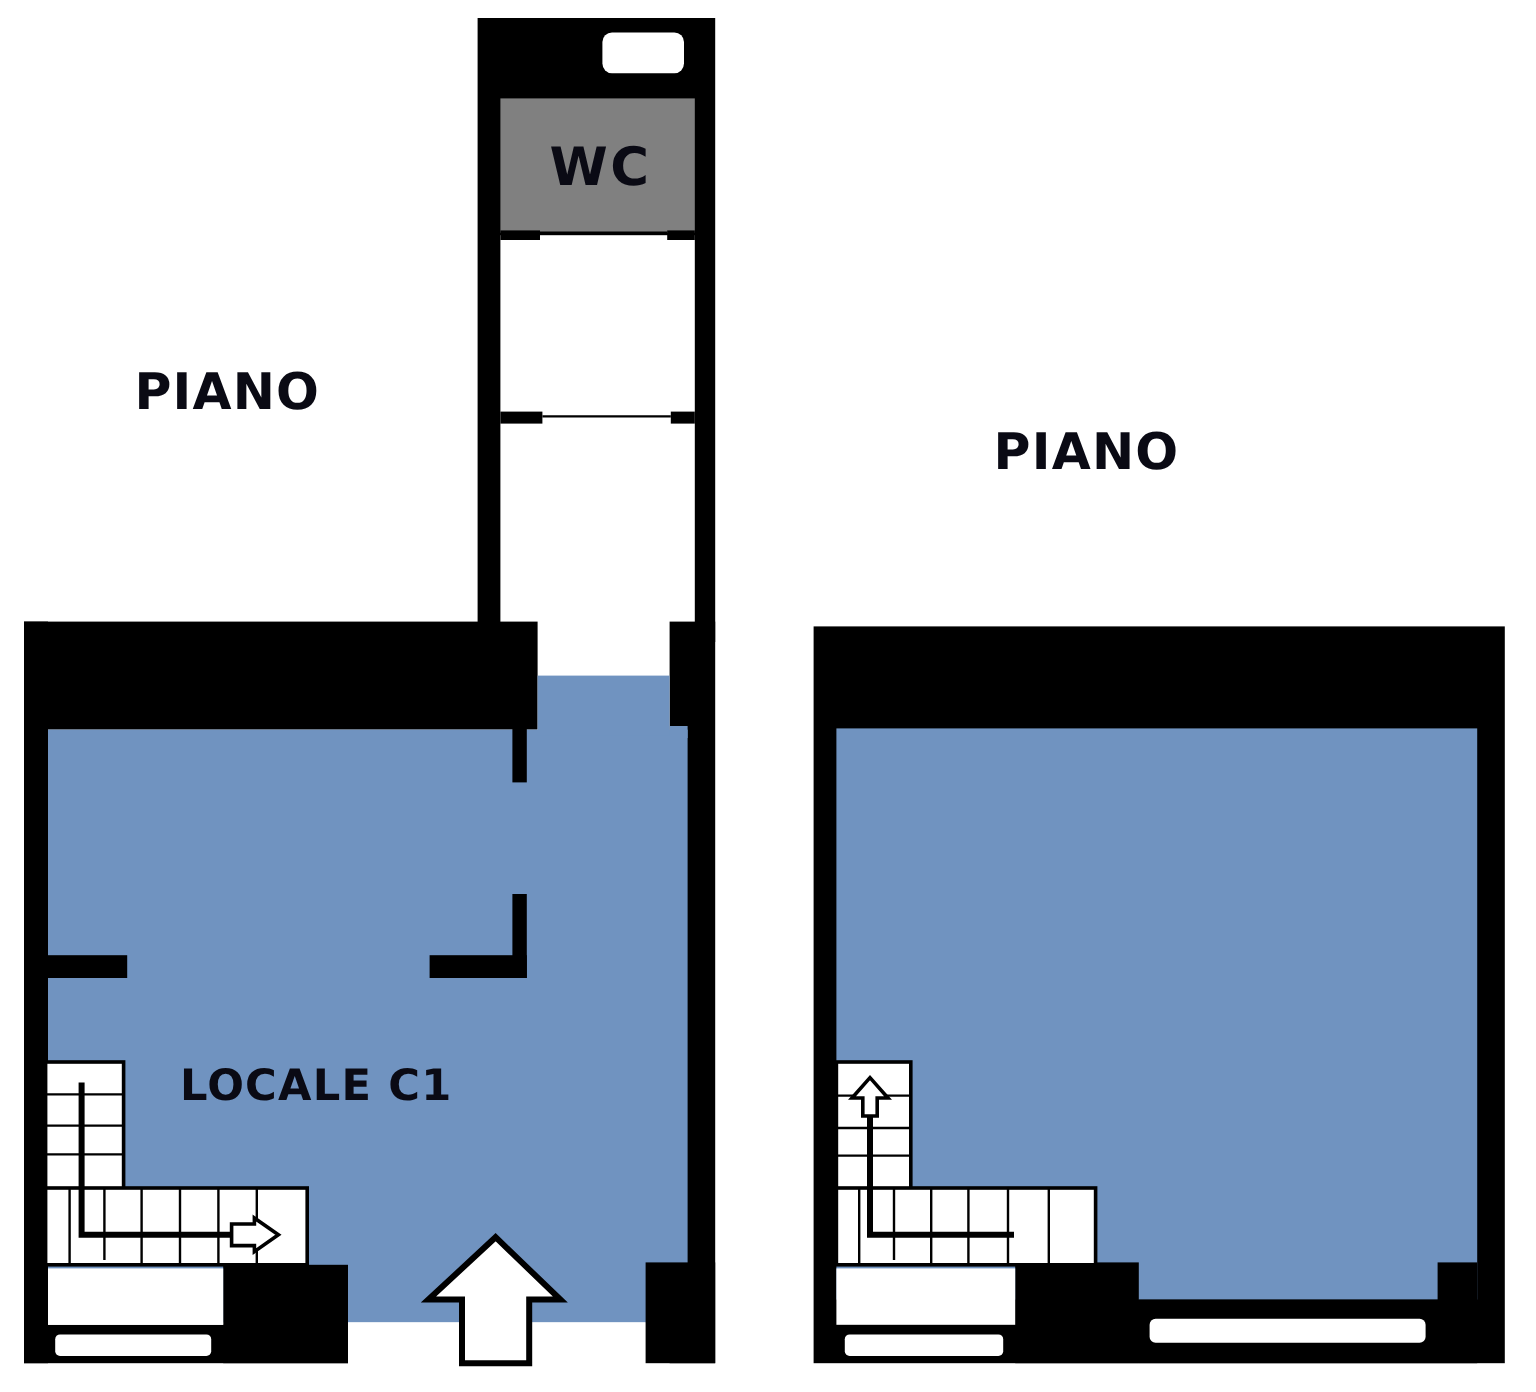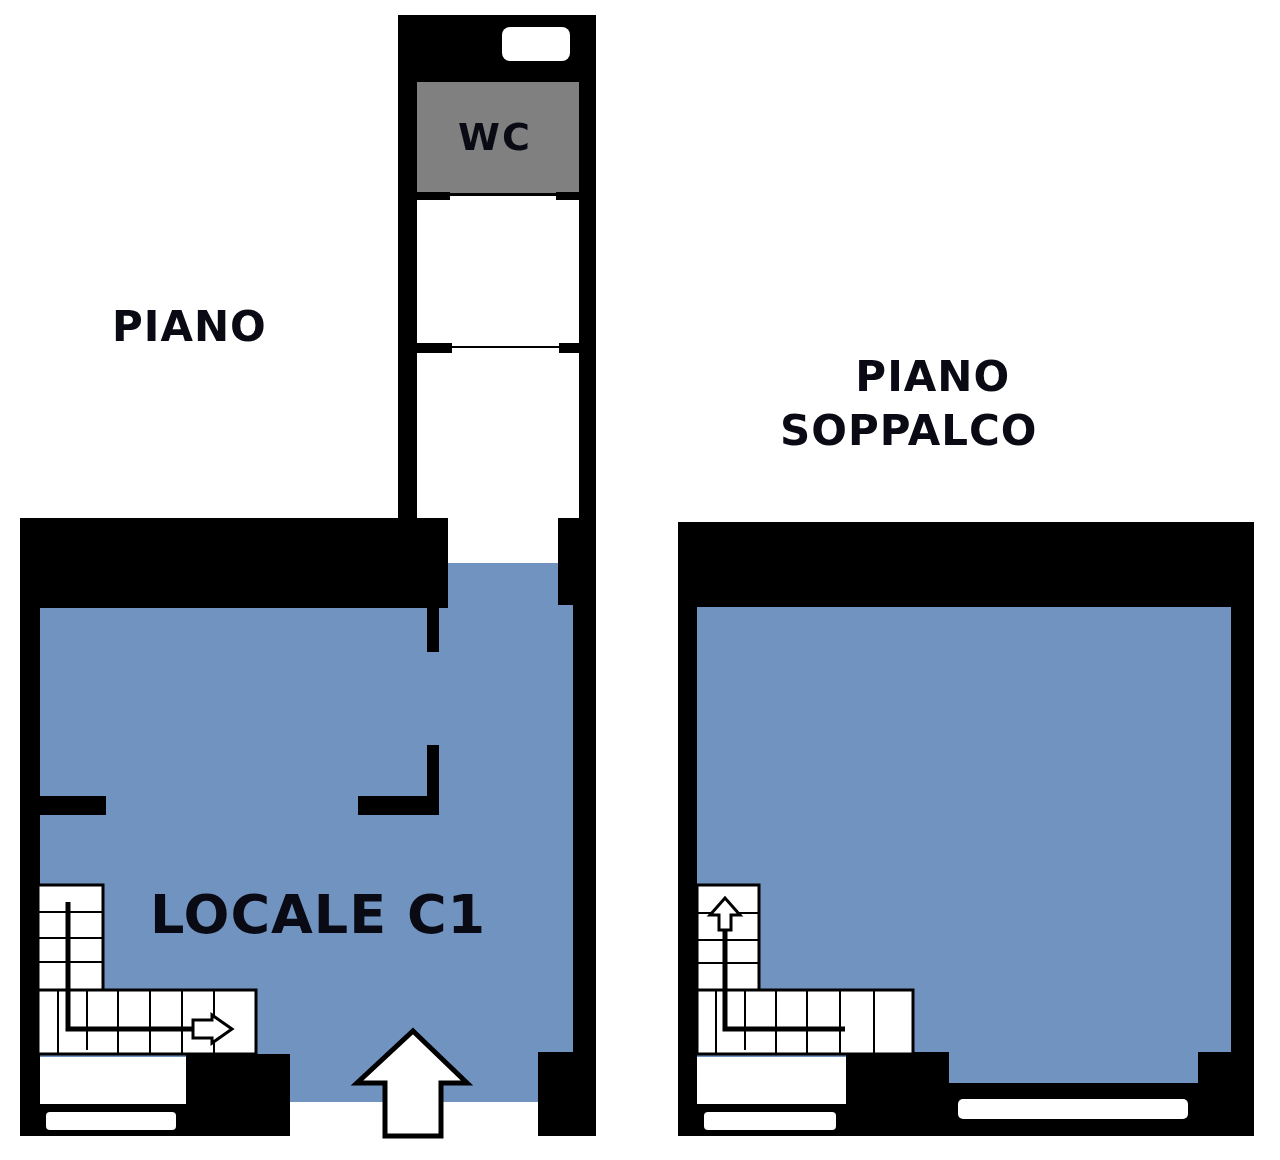--- a/index.html
+++ b/index.html
@@ -10,22 +10,22 @@
       font-family: "DejaVu Sans", sans-serif;
       font-weight: bold;
       color: #0a0a14;
       line-height: 1;
       white-space: nowrap;
     }
     .label-line { display: block; }
     #lbl-terra { left: 112px; top: 300px; font-size: 42px; letter-spacing: 1px; line-height: 54px; }
     #lbl-soppalco { left: 780px; top: 350px; font-size: 42px; letter-spacing: 1px; line-height: 54px; text-align: center; }
     #lbl-soppalco .label-line:first-child { padding-left: 48px; }
-    #lbl-wc { left: 458px; top: 118px; font-size: 38px; letter-spacing: 2px; text-align: center; }
-    #lbl-locale { left: 150px; top: 888px; font-size: 54px; letter-spacing: 1px; }
+    #lbl-wc { left: 458px; top: 118px; font-size: 44px; letter-spacing: 2px; text-align: center; }
+    #lbl-locale { left: 150px; top: 888px; font-size: 36px; letter-spacing: 1px; }
   </style>
 </head>
 <body>
 
 <svg width="1280" height="1160" viewBox="0 0 1280 1160" xmlns="http://www.w3.org/2000/svg">
 
   <g>
 
     <rect x="398" y="15" width="198" height="520" fill="#000"></rect>
 
@@ -115,18 +115,17 @@
     <rect x="704" y="1112" width="132" height="18" rx="4" fill="#fff"></rect>
   </g>
 </svg>
 
 <div class="label" id="lbl-terra">
   <span class="label-line">PIANO</span>
 </div>
 
 <div class="label" id="lbl-soppalco">
   <span class="label-line">PIANO</span>
-  <span class="label-line">SOPPALCO</span>
 </div>
 
 <div class="label" id="lbl-wc">WC</div>
 
 <div class="label" id="lbl-locale">LOCALE C1</div>
 
 </body></html>

